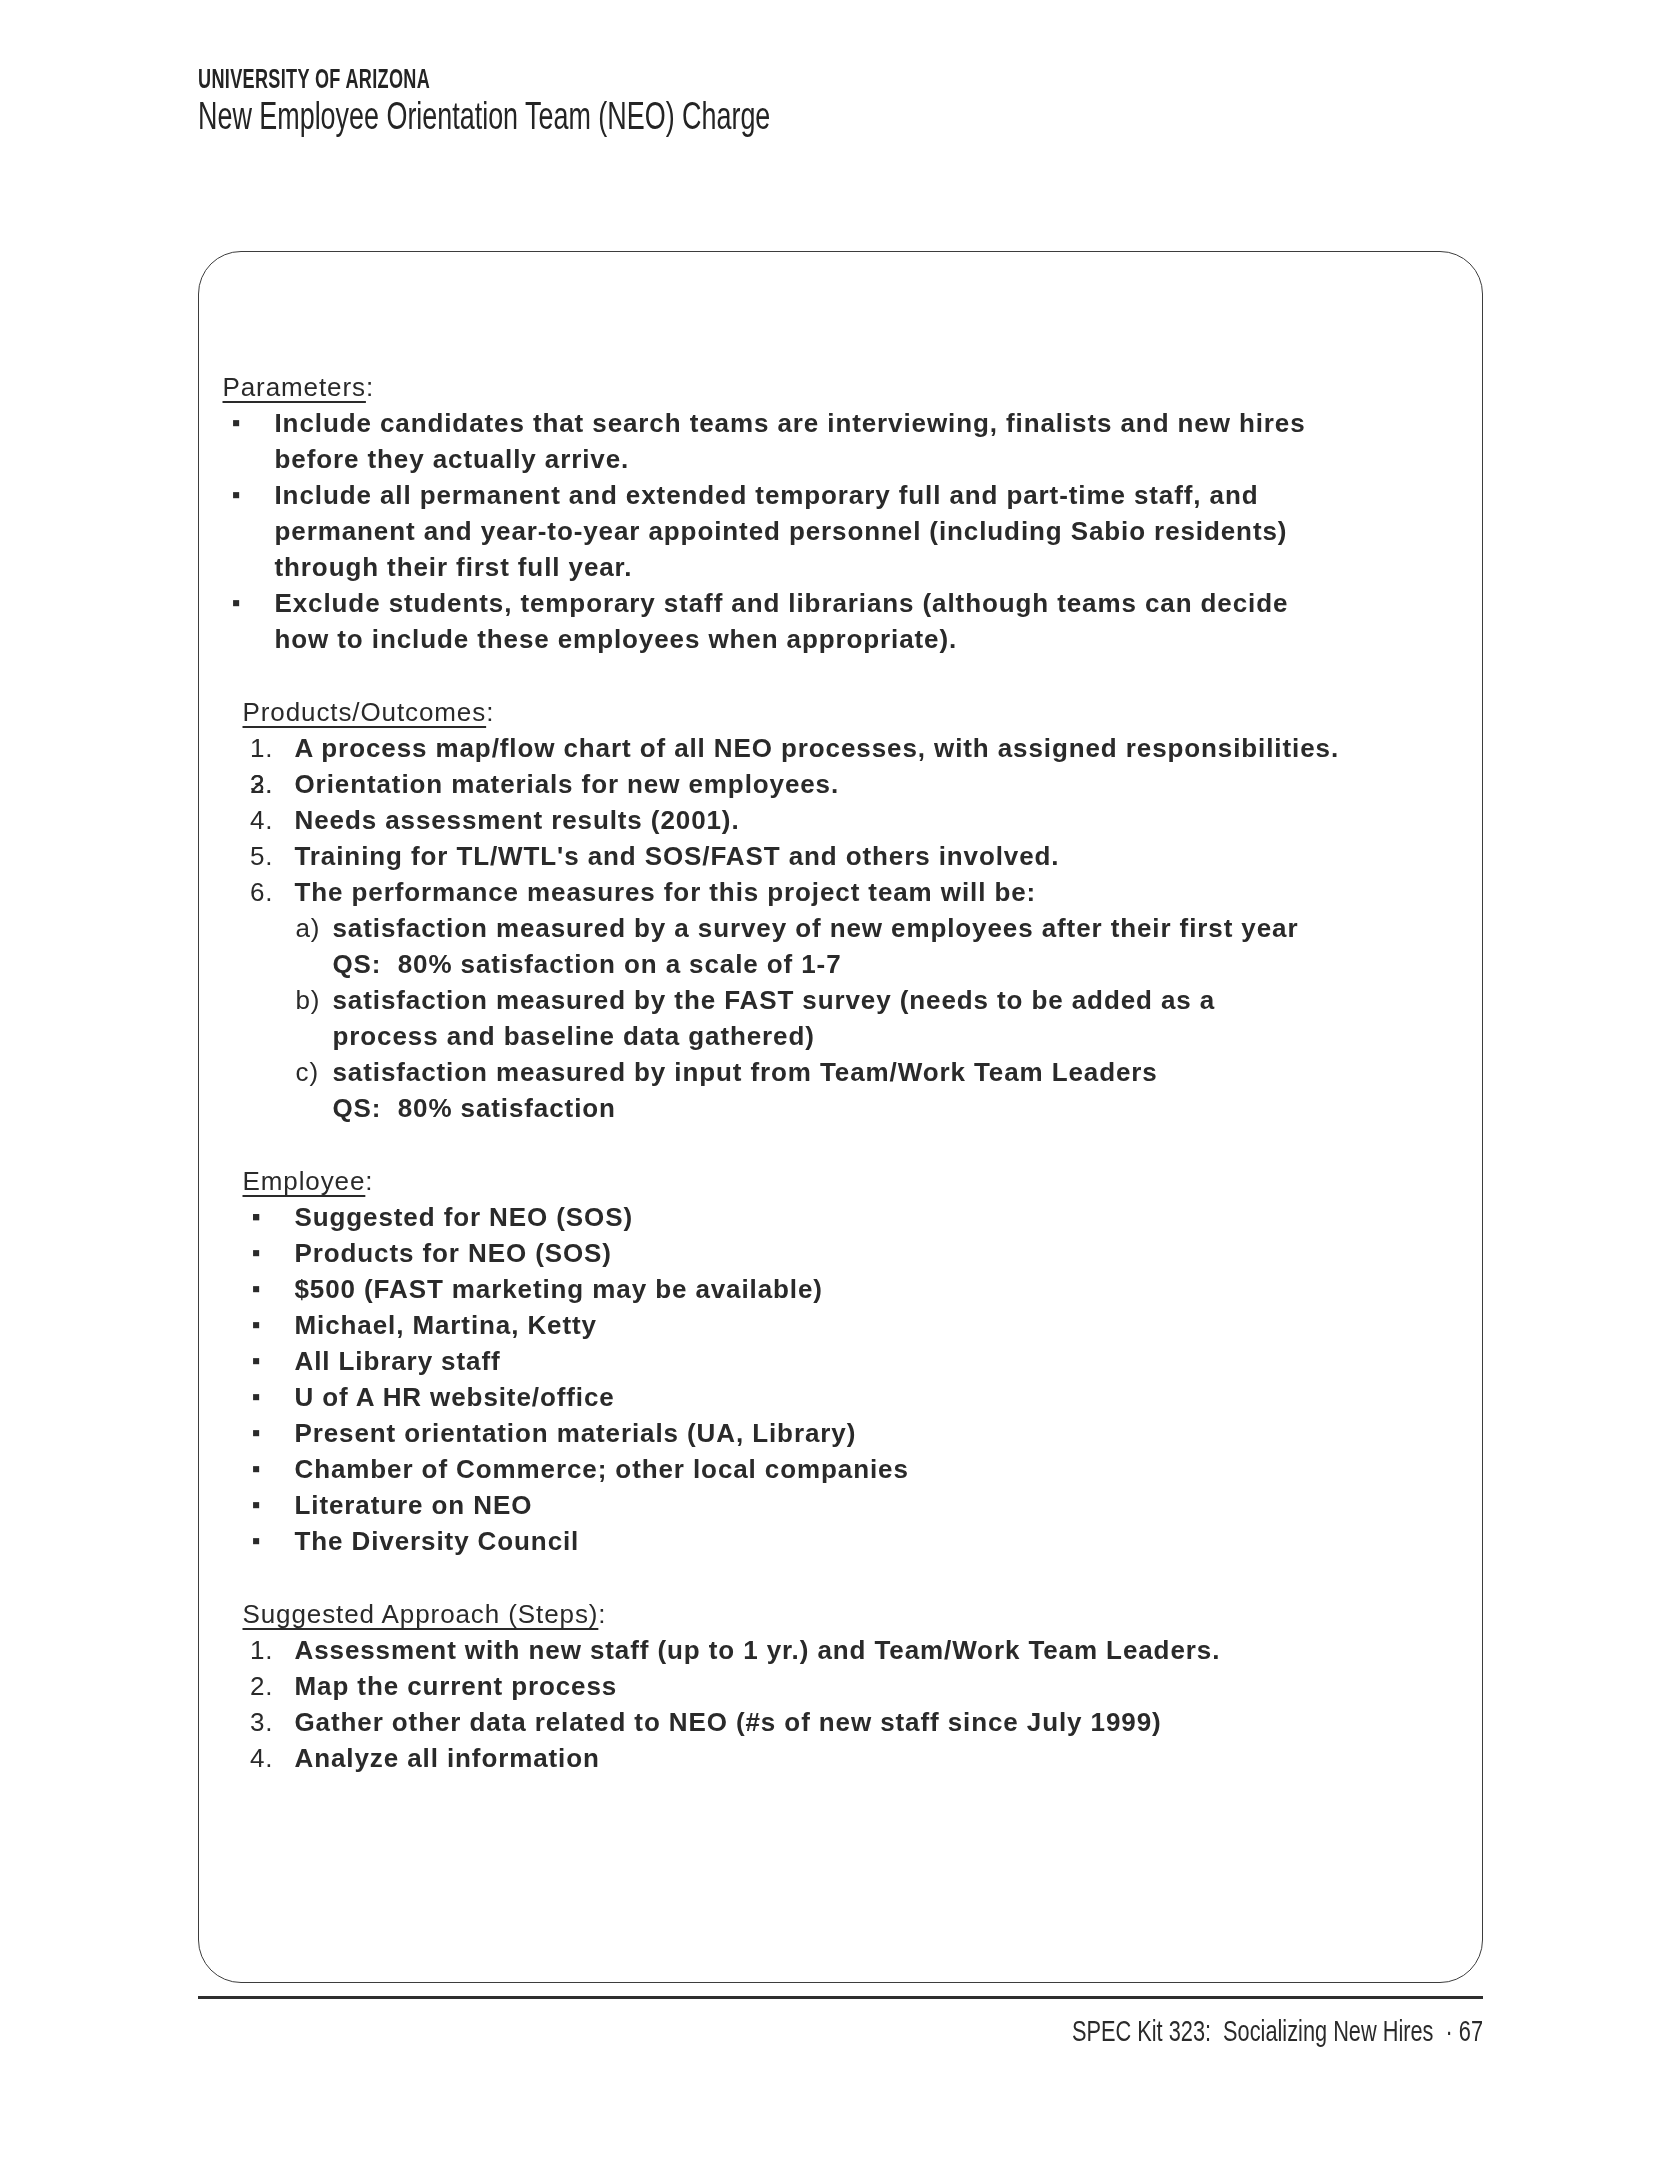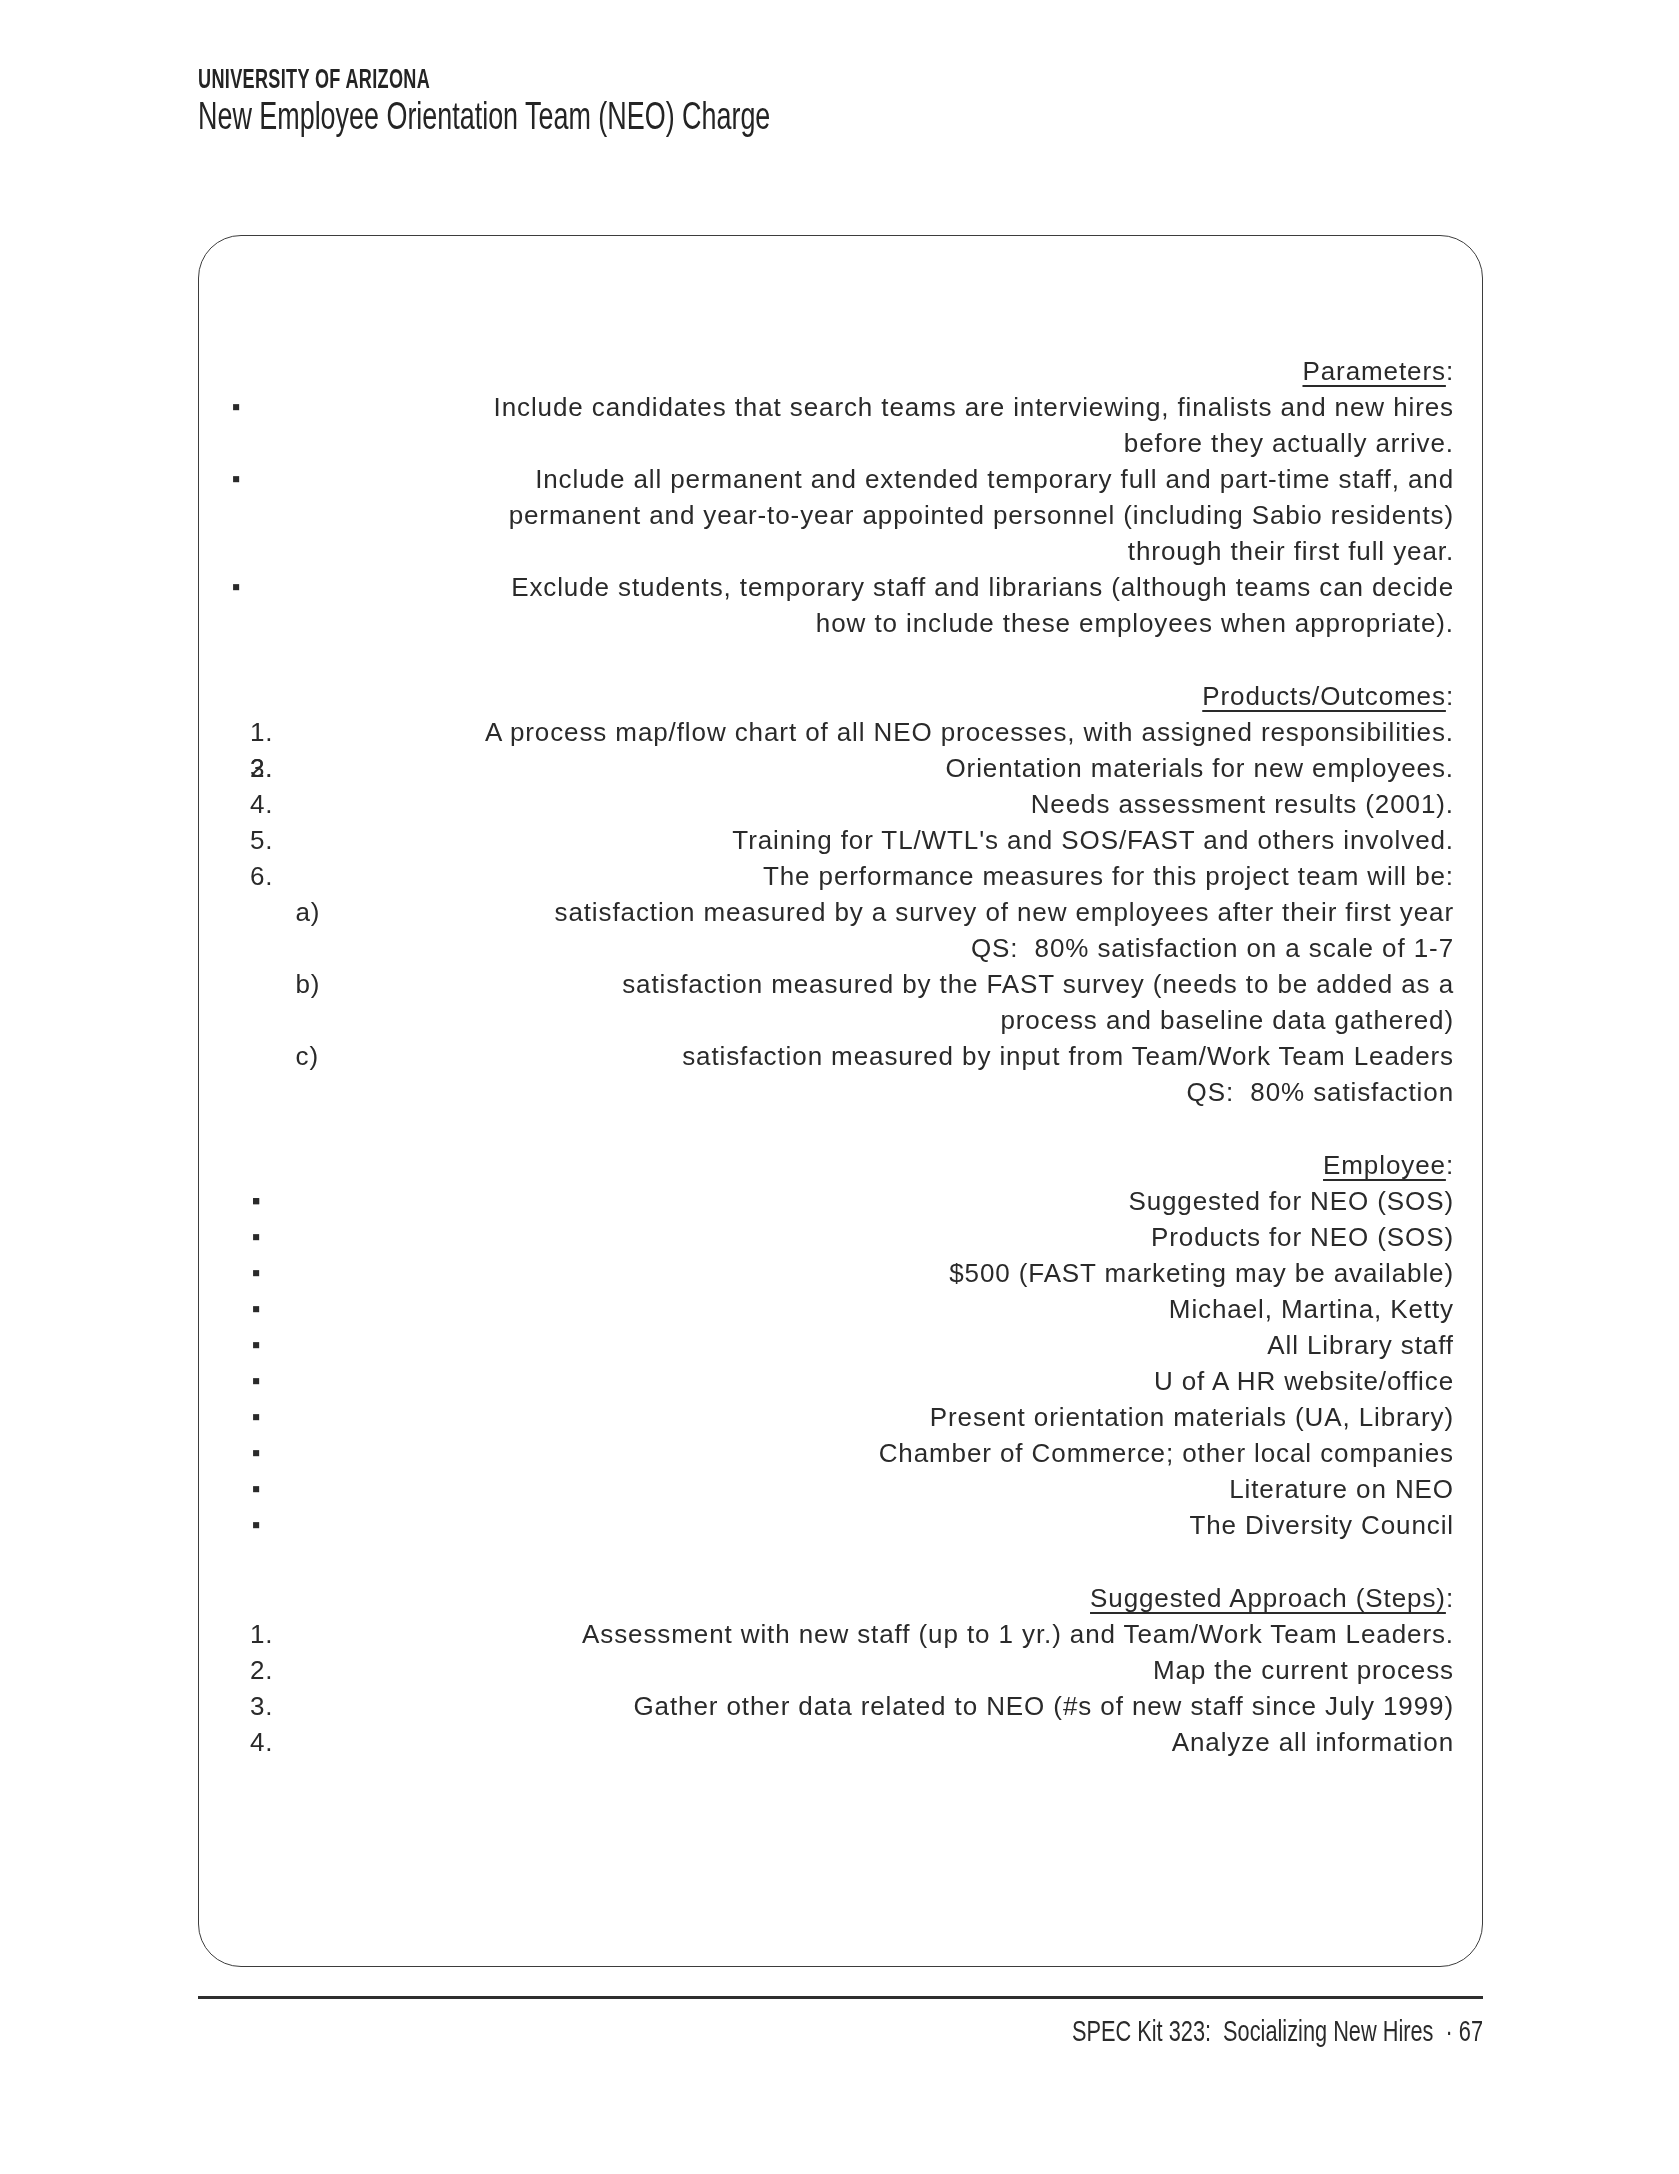--- a/index.html
+++ b/index.html
@@ -38,29 +38,28 @@
     white-space: pre;
     transform: scaleX(0.69);
     transform-origin: 0 0;
     color: #242424;
   }
 
   
   .charge-box {
     position: absolute;
     left: 198px;
-    top: 235px;
+    top: 251px;
     width: 1285px;
     height: 1732px;
     box-sizing: border-box;
     border: 1.9px solid #3d3d3d;
     border-radius: 43px;
     padding: 117px 28px 0 23.5px;
     background: #ffffff;
-    text-align: right;
   }
 
   
   .charge-box, .charge-box * {
     font-size: 26px;
     line-height: 36px;
     letter-spacing: 0.9px;
     color: #2a2a2a;
   }
   .section + .section { margin-top: 37px; margin-left: 20px; }
@@ -76,20 +75,21 @@
     list-style: none;
     margin: 0;
     padding: 0;
   }
   li.li {
     position: relative;
     padding-left: 52px;
   }
   li.li .txt {
     white-space: pre-wrap;
+    font-weight: bold;
   }
   .mk {
     position: absolute;
     top: 0;
     left: 7.5px;
     white-space: pre;
   }
   .mk.bullet { left: 9.4px; font-size: 24.5px; }
   ol.letters li.li { padding-left: 90px; }
   ol.letters .mk { left: 53px; }

